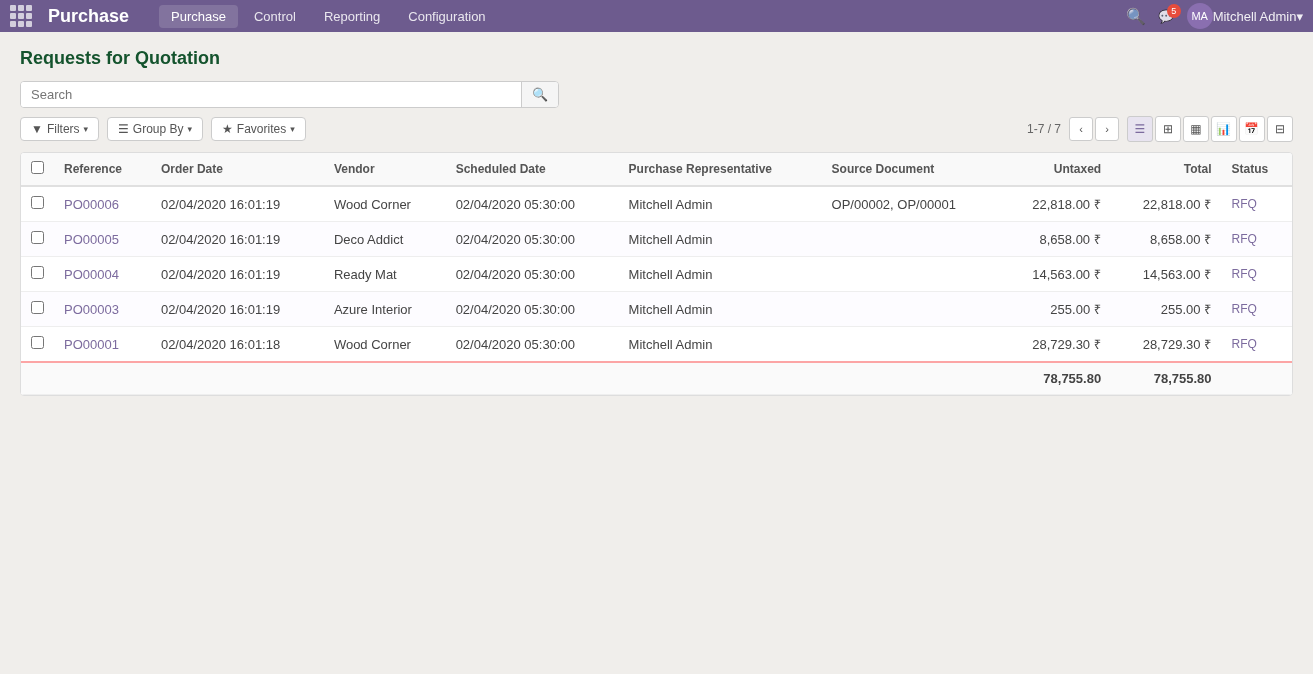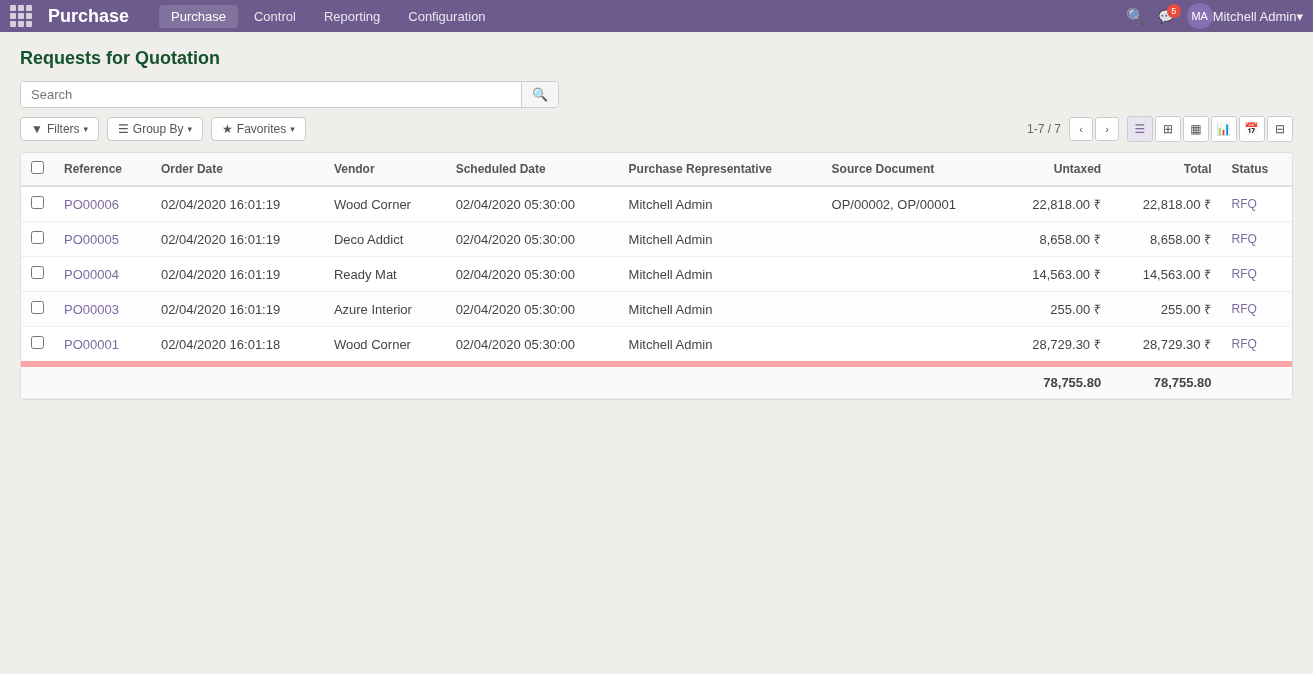--- a/index.html
+++ b/index.html
@@ -253,21 +253,21 @@
       text-align: center;
     }
     .col-ref { color: #7c6b9e; cursor: pointer; }
     .col-right { text-align: right; }
     .status-rfq {
       color: #7c6b9e;
       font-size: 12px;
     }
     .total-row td {
       font-weight: bold;
-      border-top: 6px solid #fca5a5;
+      border-top: 2px solid #fca5a5;
       border-bottom: none;
       background: #fafafa;
     }
 
     
     tbody tr:nth-child(even) {
       background: #fdfcff;
     }
 
     .toolbar-top {

